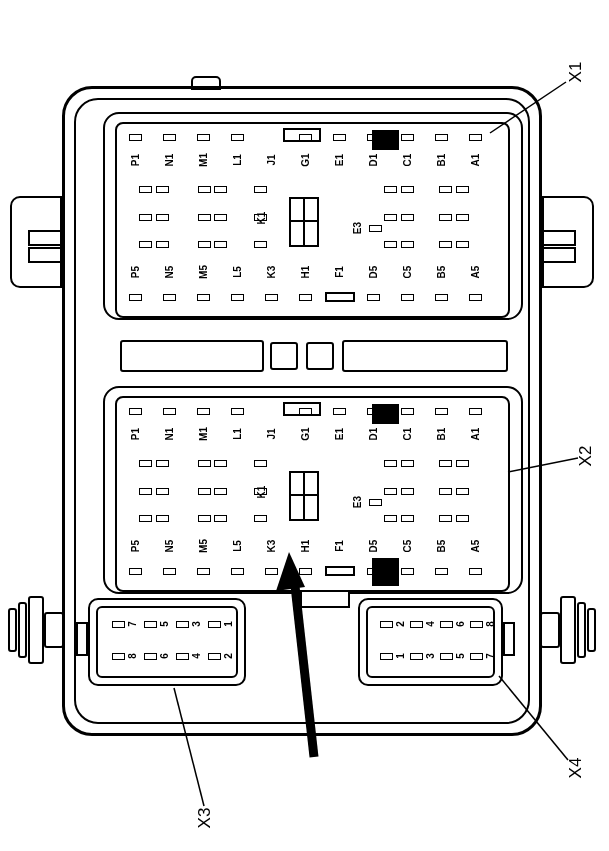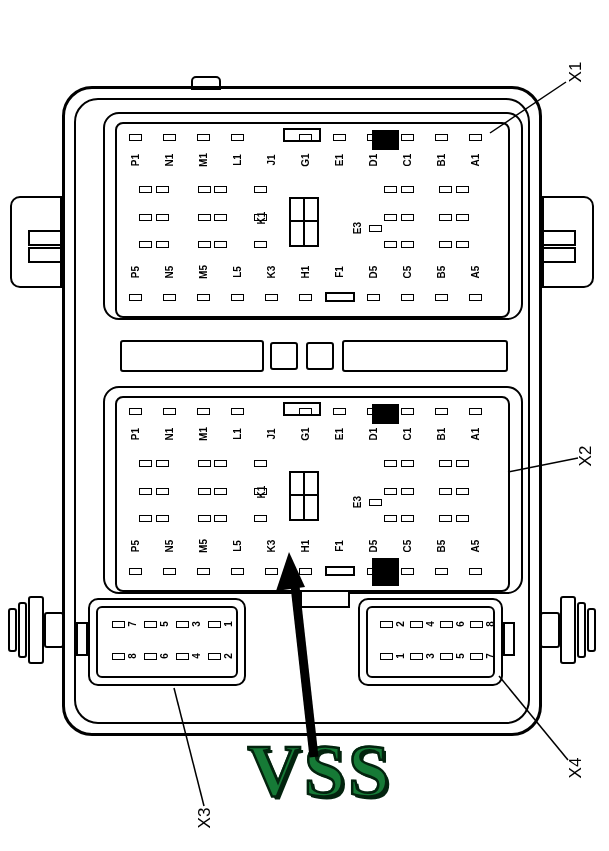--- a/index.html
+++ b/index.html
@@ -276,21 +276,20 @@
       <div class="plabel" style="left: 82px; top: 42px;">5</div>
       <div class="pin" style="left: 102px; top: 45px;"></div>
       <div class="plabel" style="left: 112px; top: 42px;">7</div>
     </div>
 
   <div class="callout" style="left:563px;top:62px;">X1</div>
   <div class="callout" style="left:573px;top:446px;">X2</div>
   <div class="callout" style="left:192px;top:808px;">X3</div>
   <div class="callout" style="left:563px;top:758px;">X4</div>
 
-  <div class="vss" style="color: rgb(22, 122, 54);">VSS</div>
 
   <svg class="overlay" width="609" height="851" viewBox="0 0 609 851">
     <line x1="566" y1="82" x2="490" y2="133" stroke="#000" stroke-width="1.5"></line>
     <line x1="578" y1="458" x2="508" y2="472" stroke="#000" stroke-width="1.5"></line>
     <line x1="204" y1="806" x2="174" y2="688" stroke="#000" stroke-width="1.5"></line>
     <line x1="568" y1="760" x2="499" y2="676" stroke="#000" stroke-width="1.5"></line>
     <line x1="314" y1="757" x2="295" y2="586" stroke="#000" stroke-width="9"></line>
     <polygon points="289,552 276,591 305,587" fill="#000"></polygon>
   </svg>
 </div>

